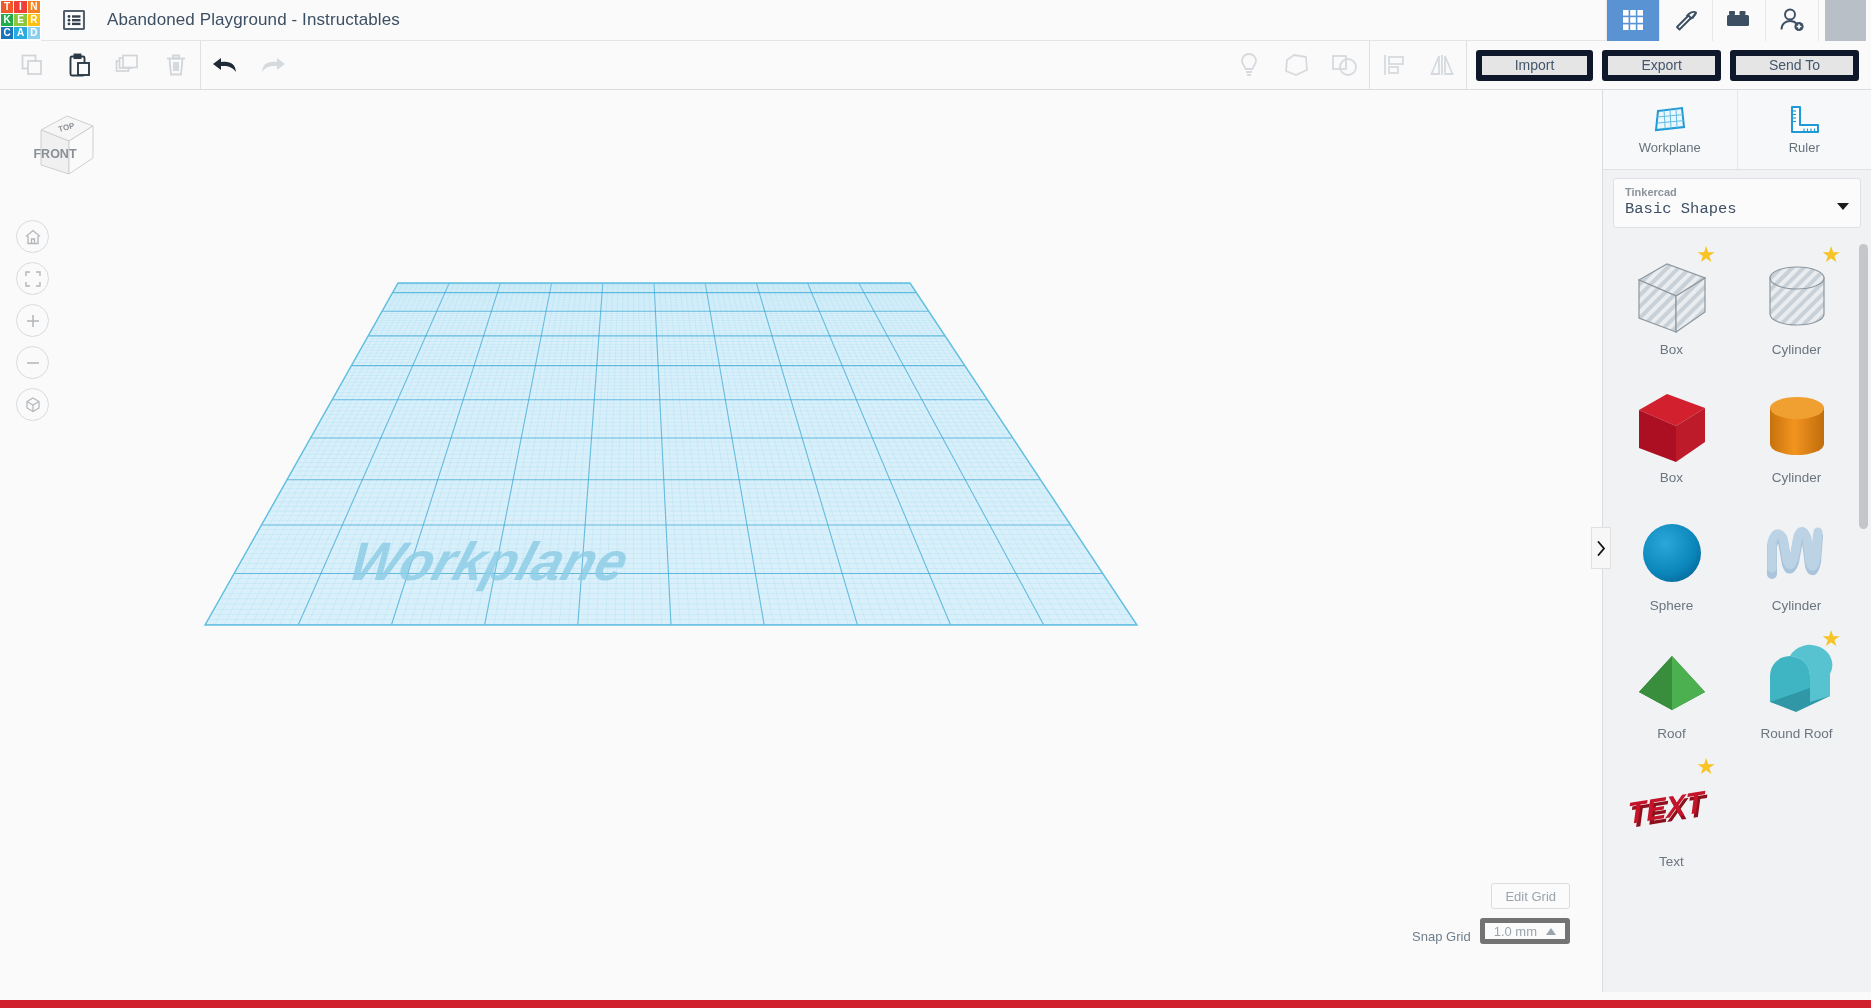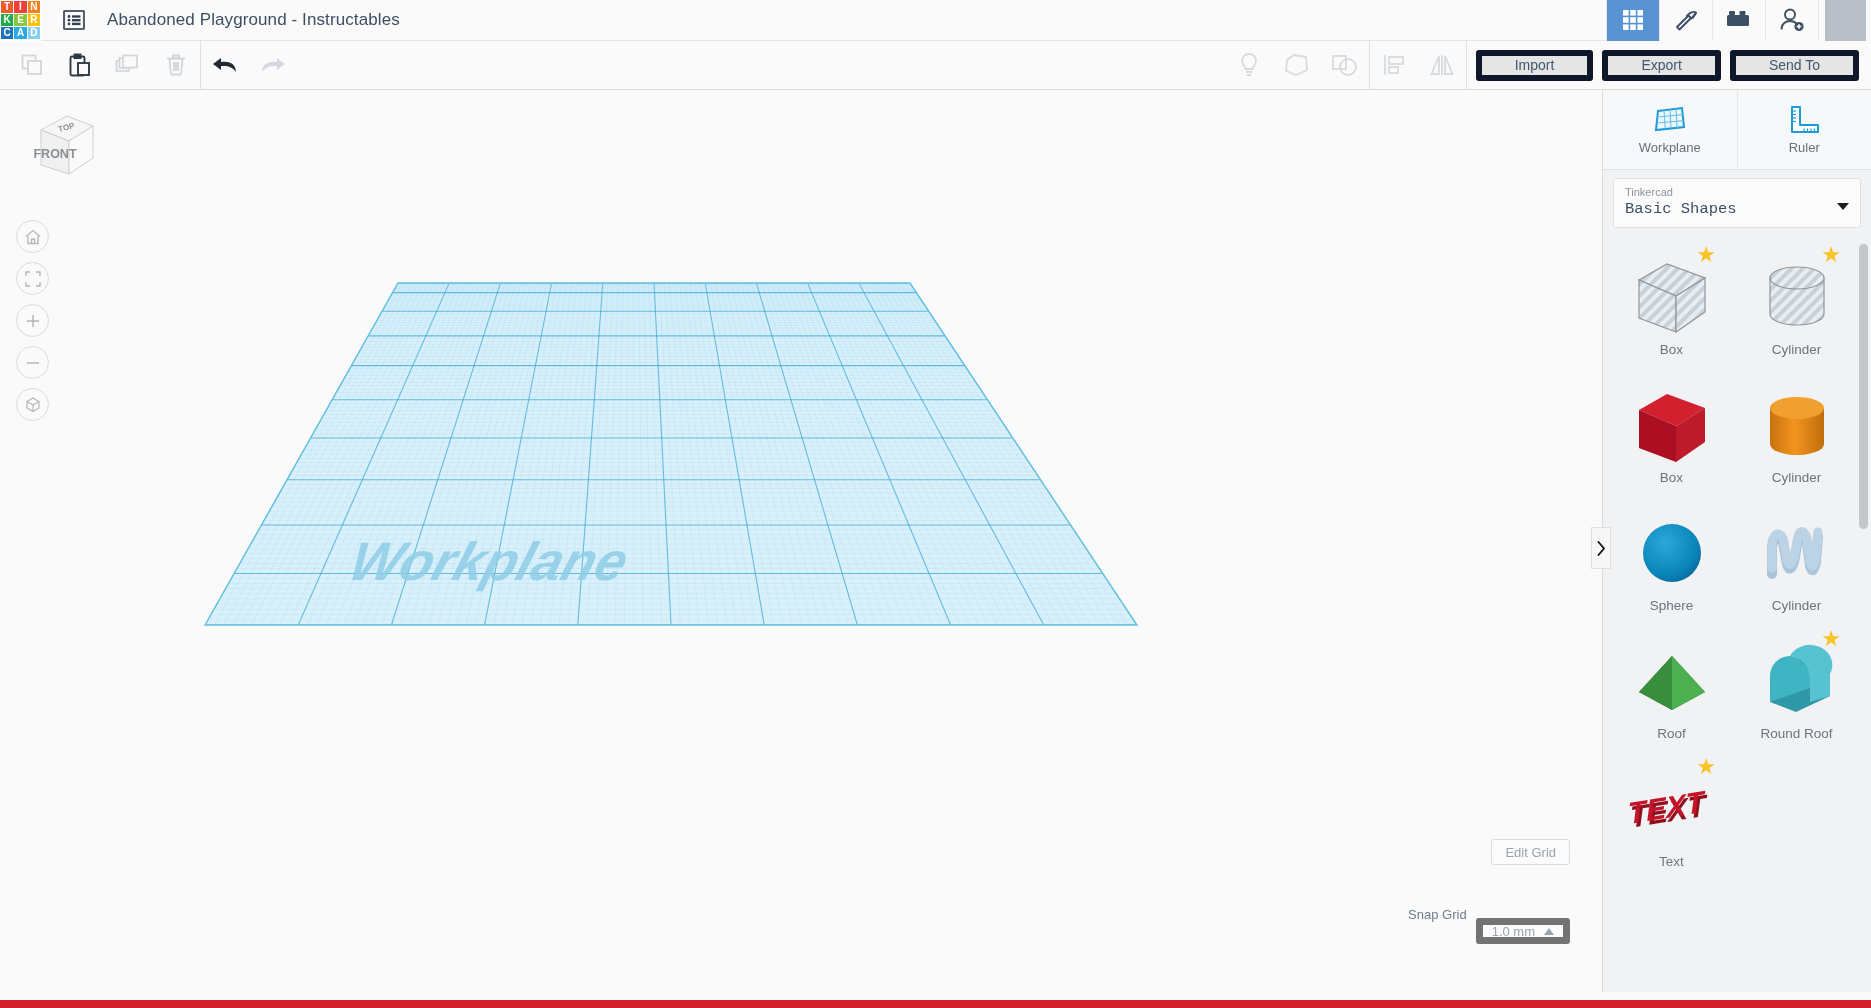--- a/index.html
+++ b/index.html
@@ -115,23 +115,23 @@
   .edit-grid-btn {
     height: 26px; padding: 0 13px;
     border: 1px solid #dcdcdc; border-radius: 3px;
     background: #fbfbfb; color: #9aa4ad; font-size: 13px;
     display: flex; align-items: center; cursor: pointer;
   }
   .snap-row { display: flex; align-items: center; margin-top: 9px; }
   .snap-label { font-size: 13px; color: #6e7d8c; margin-right: 9px; margin-top: 10px; }
   .snap-select {
     height: 26px; padding: 0 9px;
-    border: 7px solid #737373; border-radius: 3px;
+    border: 5px solid #737373; border-radius: 3px;
     background: #fbfbfb; color: #9aa4ad; font-size: 13px;
-    display: flex; align-items: center; gap: 9px; cursor: pointer; margin-top: 44px;
+    display: flex; align-items: center; gap: 9px; cursor: pointer;
   }
 
   
   .collapse-handle {
     position: absolute; left: 1591px; top: 527px;
     width: 20px; height: 42px;
     background: #f7f7f7; border: 1px solid #e0e0e0;
     display: flex; align-items: center; justify-content: center;
     cursor: pointer; z-index: 20;
     font-size: 16px; color: #222;
@@ -155,21 +155,21 @@
     cursor: pointer;
   }
   .rp-tool:first-child { border-right: 1px solid #e6e7e9; }
   .rp-tool-label { font-size: 13px; color: #67717b; }
 
   .rp-select-wrap { padding: 8px 10px 10px 10px; background: #f1f2f4; }
   .rp-select {
     background: #fbfbfc; border: 1px solid #dfe1e4; border-radius: 3px;
     padding: 7px 11px 9px 11px; position: relative; cursor: pointer;
   }
-  .rp-select-sub { font-size: 11px; color: #8b949d; margin-bottom: 2px; }
+  .rp-select-sub { font-size: 11px; color: #8b949d; margin-bottom: 2px; font-weight: bold; }
   .rp-select-val { font-size: 15.5px; color: #3d4f63; font-family: Liberation Mono, monospace; }
   .rp-caret {
     position: absolute; right: 11px; top: 50%;
     width: 0; height: 0;
     border-left: 6px solid transparent; border-right: 6px solid transparent;
     border-top: 7px solid #1b1b1b;
   }
 
   .rp-shapes {
     flex: 1; overflow: hidden; position: relative;

